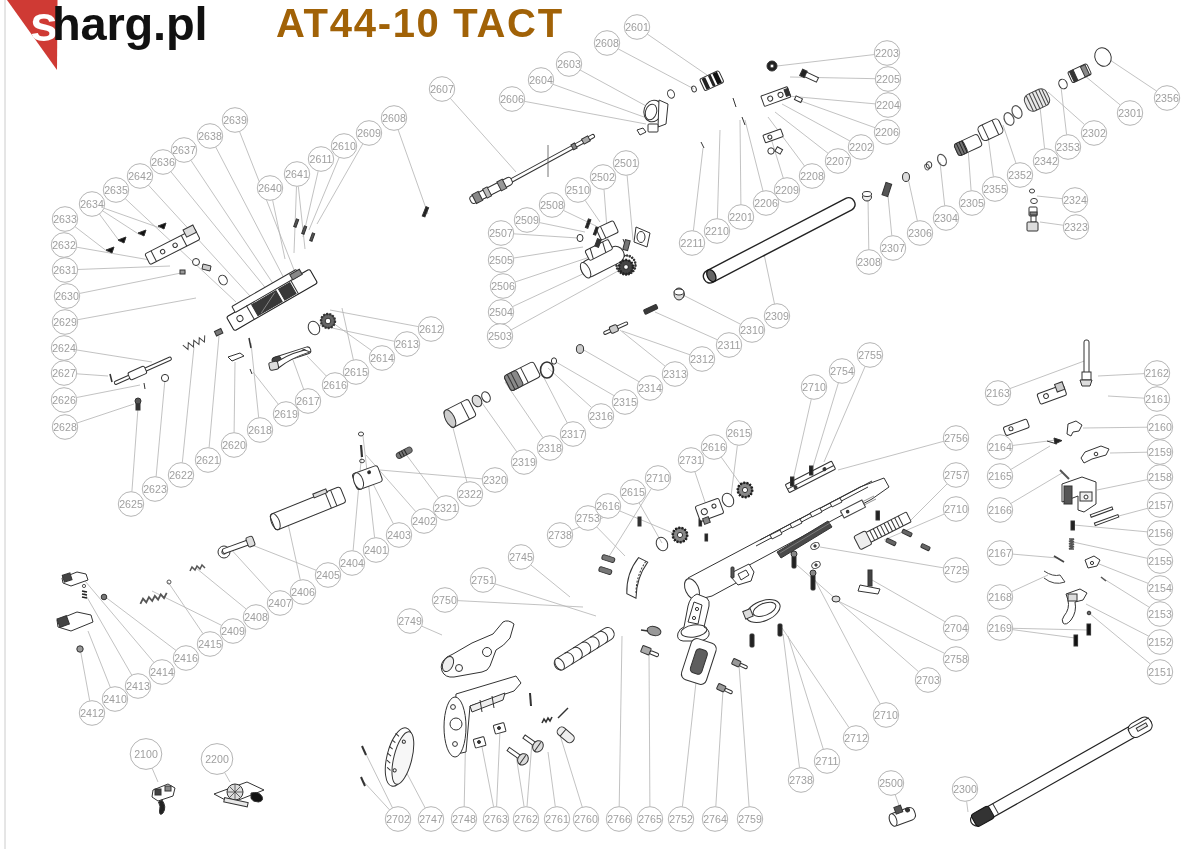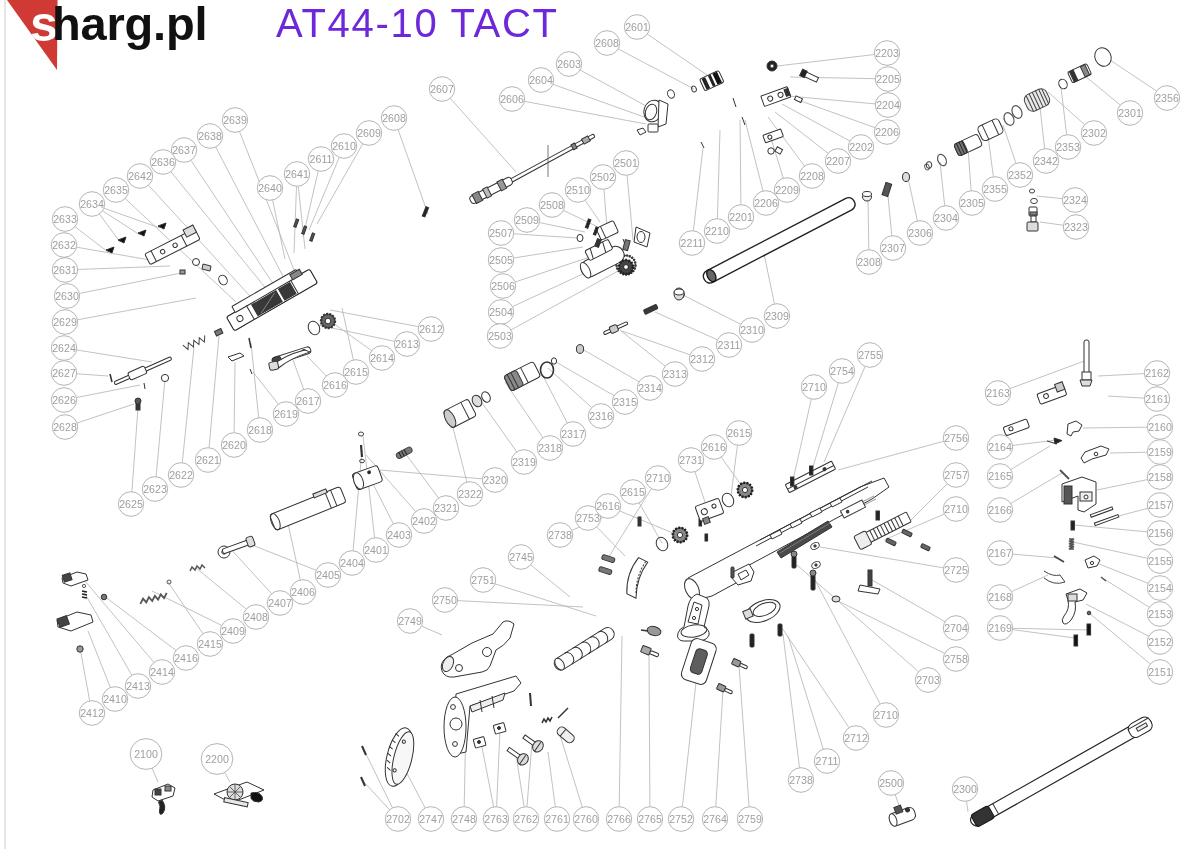--- a/index.html
+++ b/index.html
@@ -4,22 +4,22 @@
 html,body{margin:0;padding:0;background:#fff;}
 #page{position:relative;width:1200px;height:849px;background:#fff;overflow:hidden;
  font-family:"Liberation Sans",sans-serif;}
 svg text{font-family:"Liberation Sans",sans-serif;font-size:10.6px;fill:#9f9f9f;
  text-anchor:middle;}
 .callouts ellipse{fill:#fff;stroke:#b5b5b5;stroke-width:1;}
 .leaders line{stroke:#b3b3b3;stroke-width:0.8;}
 .parts{stroke-width:1;}
 #brand{position:absolute;left:52px;top:-4px;font-size:47px;font-weight:bold;
  color:#111;letter-spacing:-0.2px;}
-#title{position:absolute;left:276px;top:1px;font-size:40px;color:#6d28d9;
- letter-spacing:1.7px;font-weight:400;}
+#title{position:absolute;left:276px;top:1px;font-size:40px;color:#a16207;
+ letter-spacing:1.7px;font-weight:700;}
 </style></head>
 <body>
 <div id="page">
 <svg width="1200" height="849" viewBox="0 0 1200 849">
 <rect x="0" y="0" width="1200" height="849" fill="#fff"></rect>
 <line x1="5" y1="0" x2="5" y2="849" stroke="#cccccc" stroke-width="1"></line>
 <g class="leaders">
 <line x1="239.5" y1="131.5" x2="298.0" y2="280.0"></line>
 <line x1="215.7" y1="147.0" x2="287.0" y2="284.0"></line>
 <line x1="190.9" y1="160.3" x2="276.0" y2="288.0"></line>

